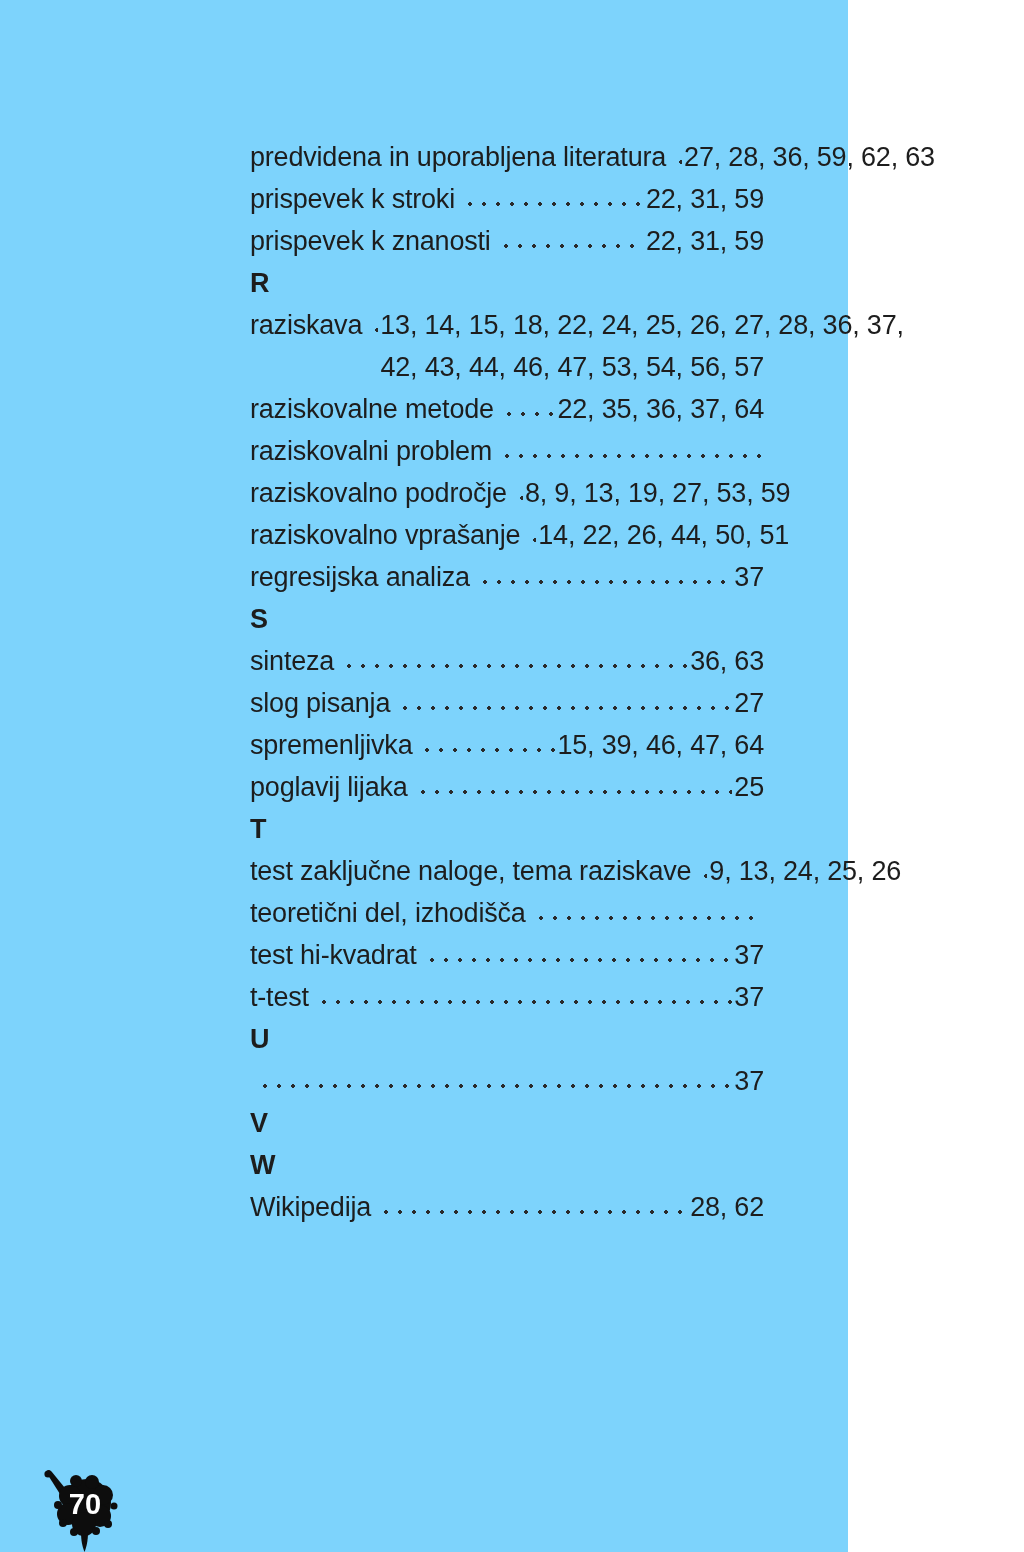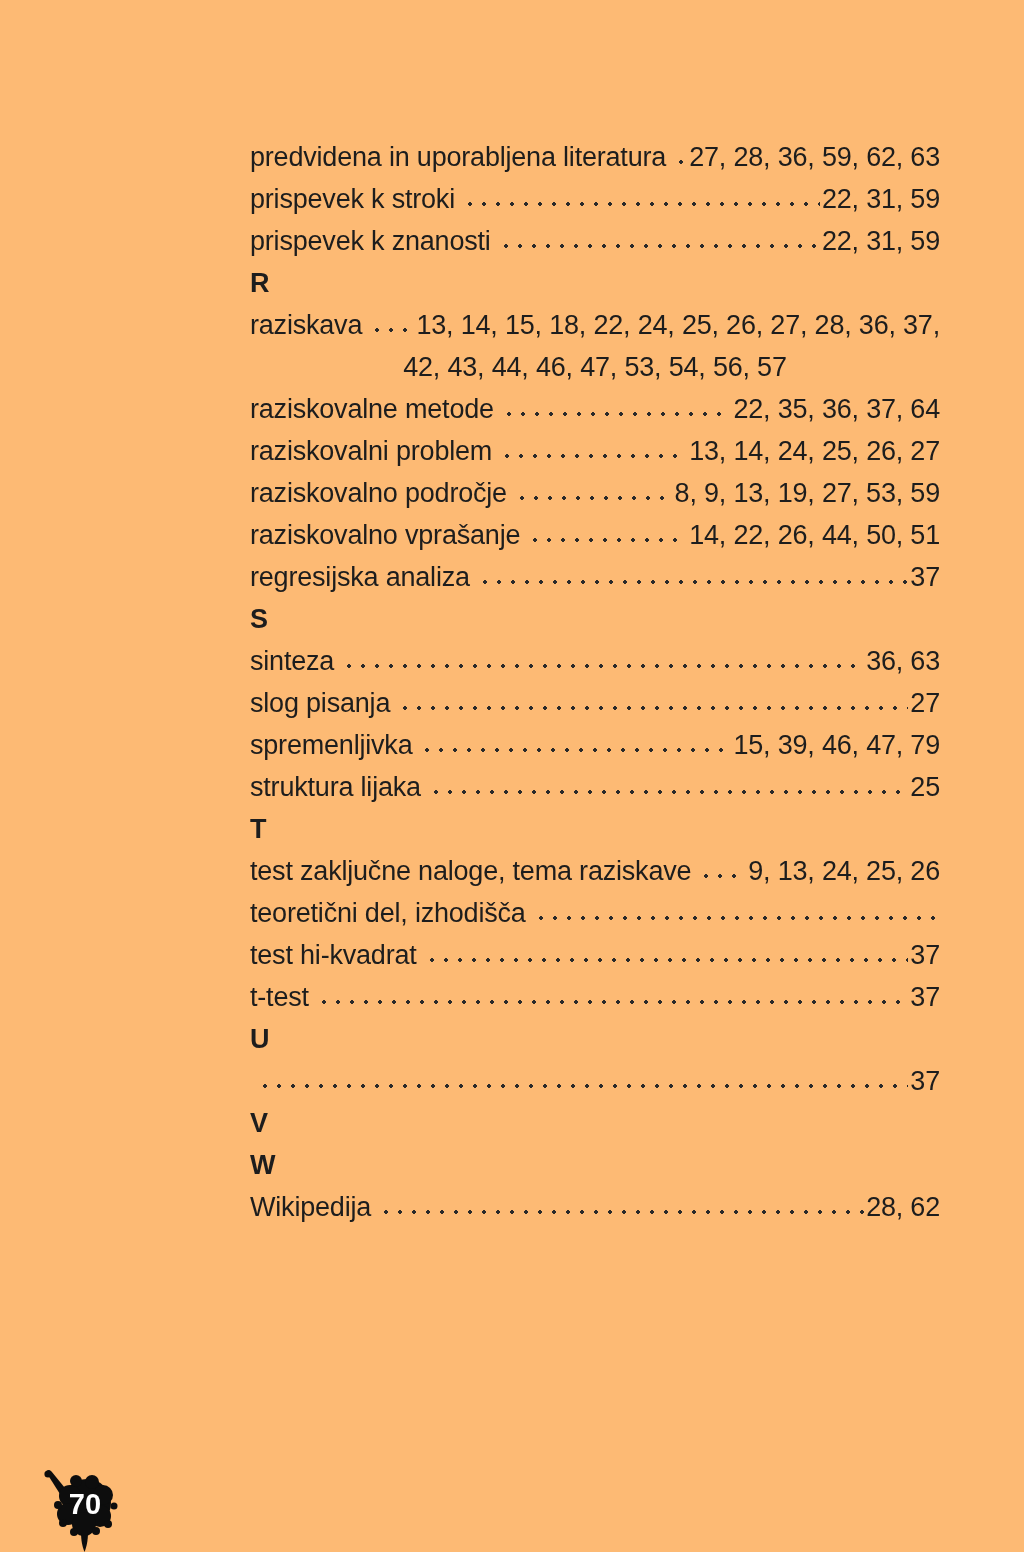--- a/index.html
+++ b/index.html
@@ -7,23 +7,23 @@
     padding: 0;
     background: #ffffff;
     width: 1024px;
     height: 1552px;
     overflow: hidden;
     font-family: "Liberation Sans", "DejaVu Sans", sans-serif;
     color: #1d1d1d;
   }
   .page {
     position: relative;
-    width: 1024px;
+    width: 848px;
     height: 1552px;
-    background: #fdba74;
+    background: #7dd3fc;
   }
   .index {
     position: absolute;
     top: 136px;
     left: 250px;
     right: 84px;
   }
   .row {
     display: flex;
     align-items: baseline;
@@ -50,21 +50,21 @@
     height: 42px;
     align-self: center;
     margin: 0 2px 0 8px;
     background-image: radial-gradient(circle, #2a2a2a 1.7px, transparent 2.1px);
     background-size: 14px 14px;
     background-repeat: repeat-x;
     background-position: left bottom 9px;
   }
   .row.cont {
     display: block;
-    text-align: center;
+    text-align: right;
   }
   .page-footer {
     position: absolute;
     left: 38px;
     top: 1464px;
     width: 92px;
     height: 92px;
   }
   .splat-svg { display: block; }
 </style>
@@ -97,21 +97,20 @@
       </div>
       <div class="row cont">42, 43, 44, 46, 47, 53, 54, 56, 57</div>
       <div class="row entry">
         <span class="term">raziskovalne metode</span>
         <span class="leader"></span>
         <span class="pages">22, 35, 36, 37, 64</span>
       </div>
       <div class="row entry">
         <span class="term">raziskovalni problem</span>
         <span class="leader"></span>
-        <span class="pages">13, 14, 24, 25, 26, 27</span>
       </div>
       <div class="row entry">
         <span class="term">raziskovalno področje</span>
         <span class="leader"></span>
         <span class="pages">8, 9, 13, 19, 27, 53, 59</span>
       </div>
       <div class="row entry">
         <span class="term">raziskovalno vprašanje</span>
         <span class="leader"></span>
         <span class="pages">14, 22, 26, 44, 50, 51</span>
@@ -128,24 +127,24 @@
         <span class="pages">36, 63</span>
       </div>
       <div class="row entry">
         <span class="term">slog pisanja</span>
         <span class="leader"></span>
         <span class="pages">27</span>
       </div>
       <div class="row entry">
         <span class="term">spremenljivka</span>
         <span class="leader"></span>
-        <span class="pages">15, 39, 46, 47, 79</span>
-      </div>
-      <div class="row entry">
-        <span class="term">struktura lijaka</span>
+        <span class="pages">15, 39, 46, 47, 64</span>
+      </div>
+      <div class="row entry">
+        <span class="term">poglavij lijaka</span>
         <span class="leader"></span>
         <span class="pages">25</span>
       </div>
       <div class="row letter">T</div>
       <div class="row entry">
         <span class="term">test zaključne naloge, tema raziskave</span>
         <span class="leader"></span>
         <span class="pages">9, 13, 24, 25, 26</span>
       </div>
       <div class="row entry">

